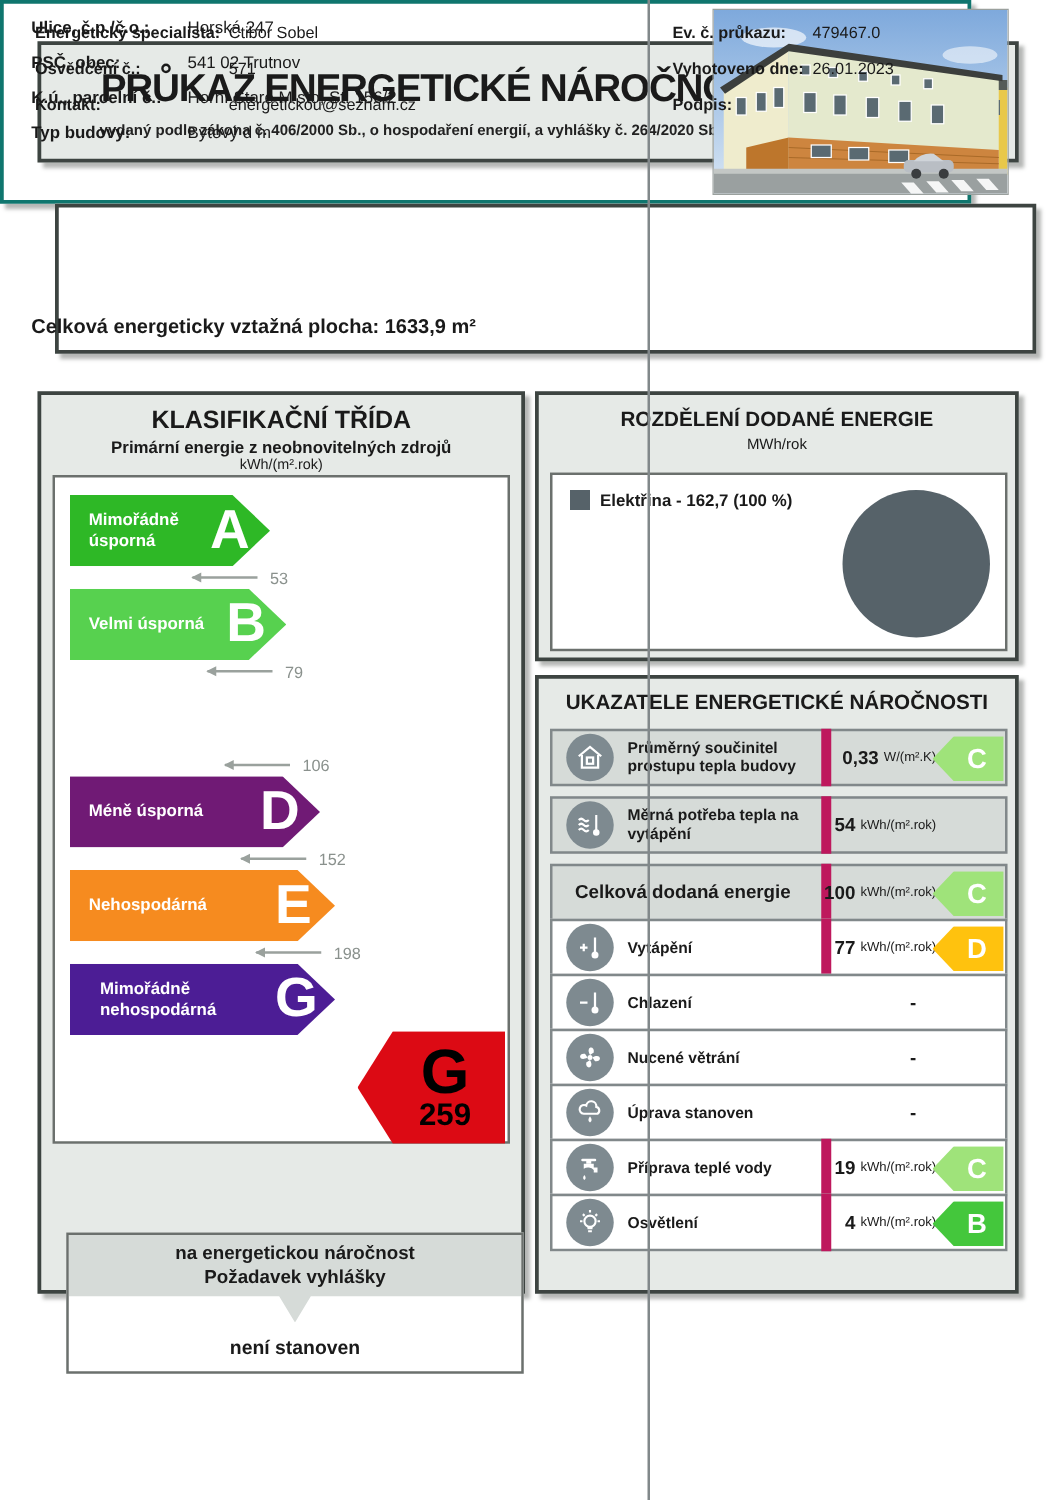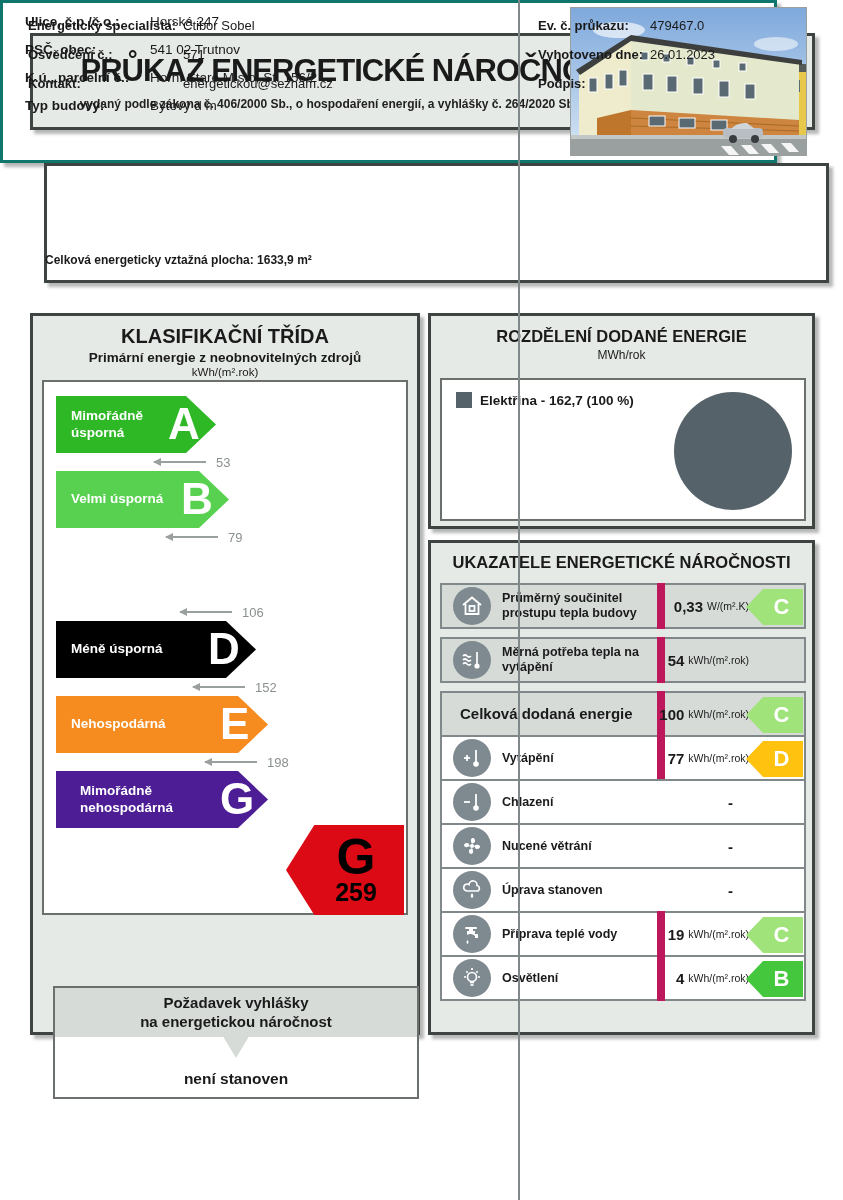--- a/index.html
+++ b/index.html
@@ -12,21 +12,21 @@
   
   .hdr { left:30px; top:33px; width:785px; height:97px; display:flex; flex-direction:column; align-items:center; justify-content:center; gap:8px; }
   .hdr-title { font-size:31px; font-weight:bold; letter-spacing:-1px; }
   .hdr-sub { font-size:12px; font-weight:bold; color:#222; }
 
   
   .info { left:35px; top:137px; width:777px; height:163px; background:#fff; border:3px solid #0f766e; box-shadow:4px 4px 3px rgba(90,96,92,.45); }
   .info-fields { position:absolute; left:25px; top:14px; width:500px; font-size:13.5px; }
   .info-row { display:flex; margin-bottom:13px; }
   .info-row .lbl { font-weight:bold; width:125px; flex:none; }
-  .info-area { font-size:12px; font-weight:bold; position:absolute; left:25px; top:253px; width:520px;margin-left:20px;}
+  .info-area { font-size:16px; font-weight:bold; position:absolute; left:25px; top:253px; width:520px;}
   .photo { position:absolute; left:570px; top:7px; width:237px; height:149px; border:1px solid #9aa09d; }
 
   
   .klas { left:30px; top:313px; width:390px; height:722px; }
   .klas-title { text-align:center; font-weight:bold; font-size:20px; margin-top:9px; }
   .klas-sub { text-align:center; font-weight:bold; font-size:13.5px; margin-top:2px; }
   .klas-unit { text-align:center; font-size:11.5px; margin-top:1px; }
   .scalebox { position:absolute; left:9px; top:64px; width:366px; height:535px; padding:14px 12px; }
   .scale-row { position:relative; height:57px; margin-bottom:18px; }
   .scale-arrow { position:absolute; left:0; top:0; height:57px;
@@ -208,21 +208,21 @@
 
       <div class="scale-row">
         <span class="scale-letter" style="left:139px">C</span>
         <div class="tick" style="left:124px">
             <span class="tick-arrow"></span>
             <span>106</span>
           </div>
       </div>
 
       <div class="scale-row">
-        <div class="scale-arrow" style="width: 200px; background-color: #000000;">
+        <div class="scale-arrow" style="width: 200px; background-color: #701a75;">
           <span class="scale-label">Méně úsporná</span>
         </div>
         <span class="scale-letter" style="left:152px">D</span>
         <div class="tick" style="left:137px">
             <span class="tick-arrow"></span>
             <span>152</span>
           </div>
       </div>
 
       <div class="scale-row">
@@ -244,22 +244,22 @@
         <span class="scale-letter" style="left:164px">G</span>
       </div>
 
       <div class="gbadge" style="background-color: rgb(220, 10, 20);">
         <span class="g">G</span>
         <span class="v">259</span>
       </div>
 
       <div class="reqbox">
         <div class="req-head">
+          <div>na energetickou náročnost</div>
           <div>Požadavek vyhlášky</div>
-          <div>na energetickou náročnost</div>
         </div>
         <div class="req-val">není stanoven</div>
       </div>
     </div>
   </div>
 
   <div class="panel dist">
     <div class="dist-title">ROZDĚLENÍ DODANÉ ENERGIE</div>
     <div class="dist-unit">MWh/rok</div>
     <div class="dist-box whitebox">

